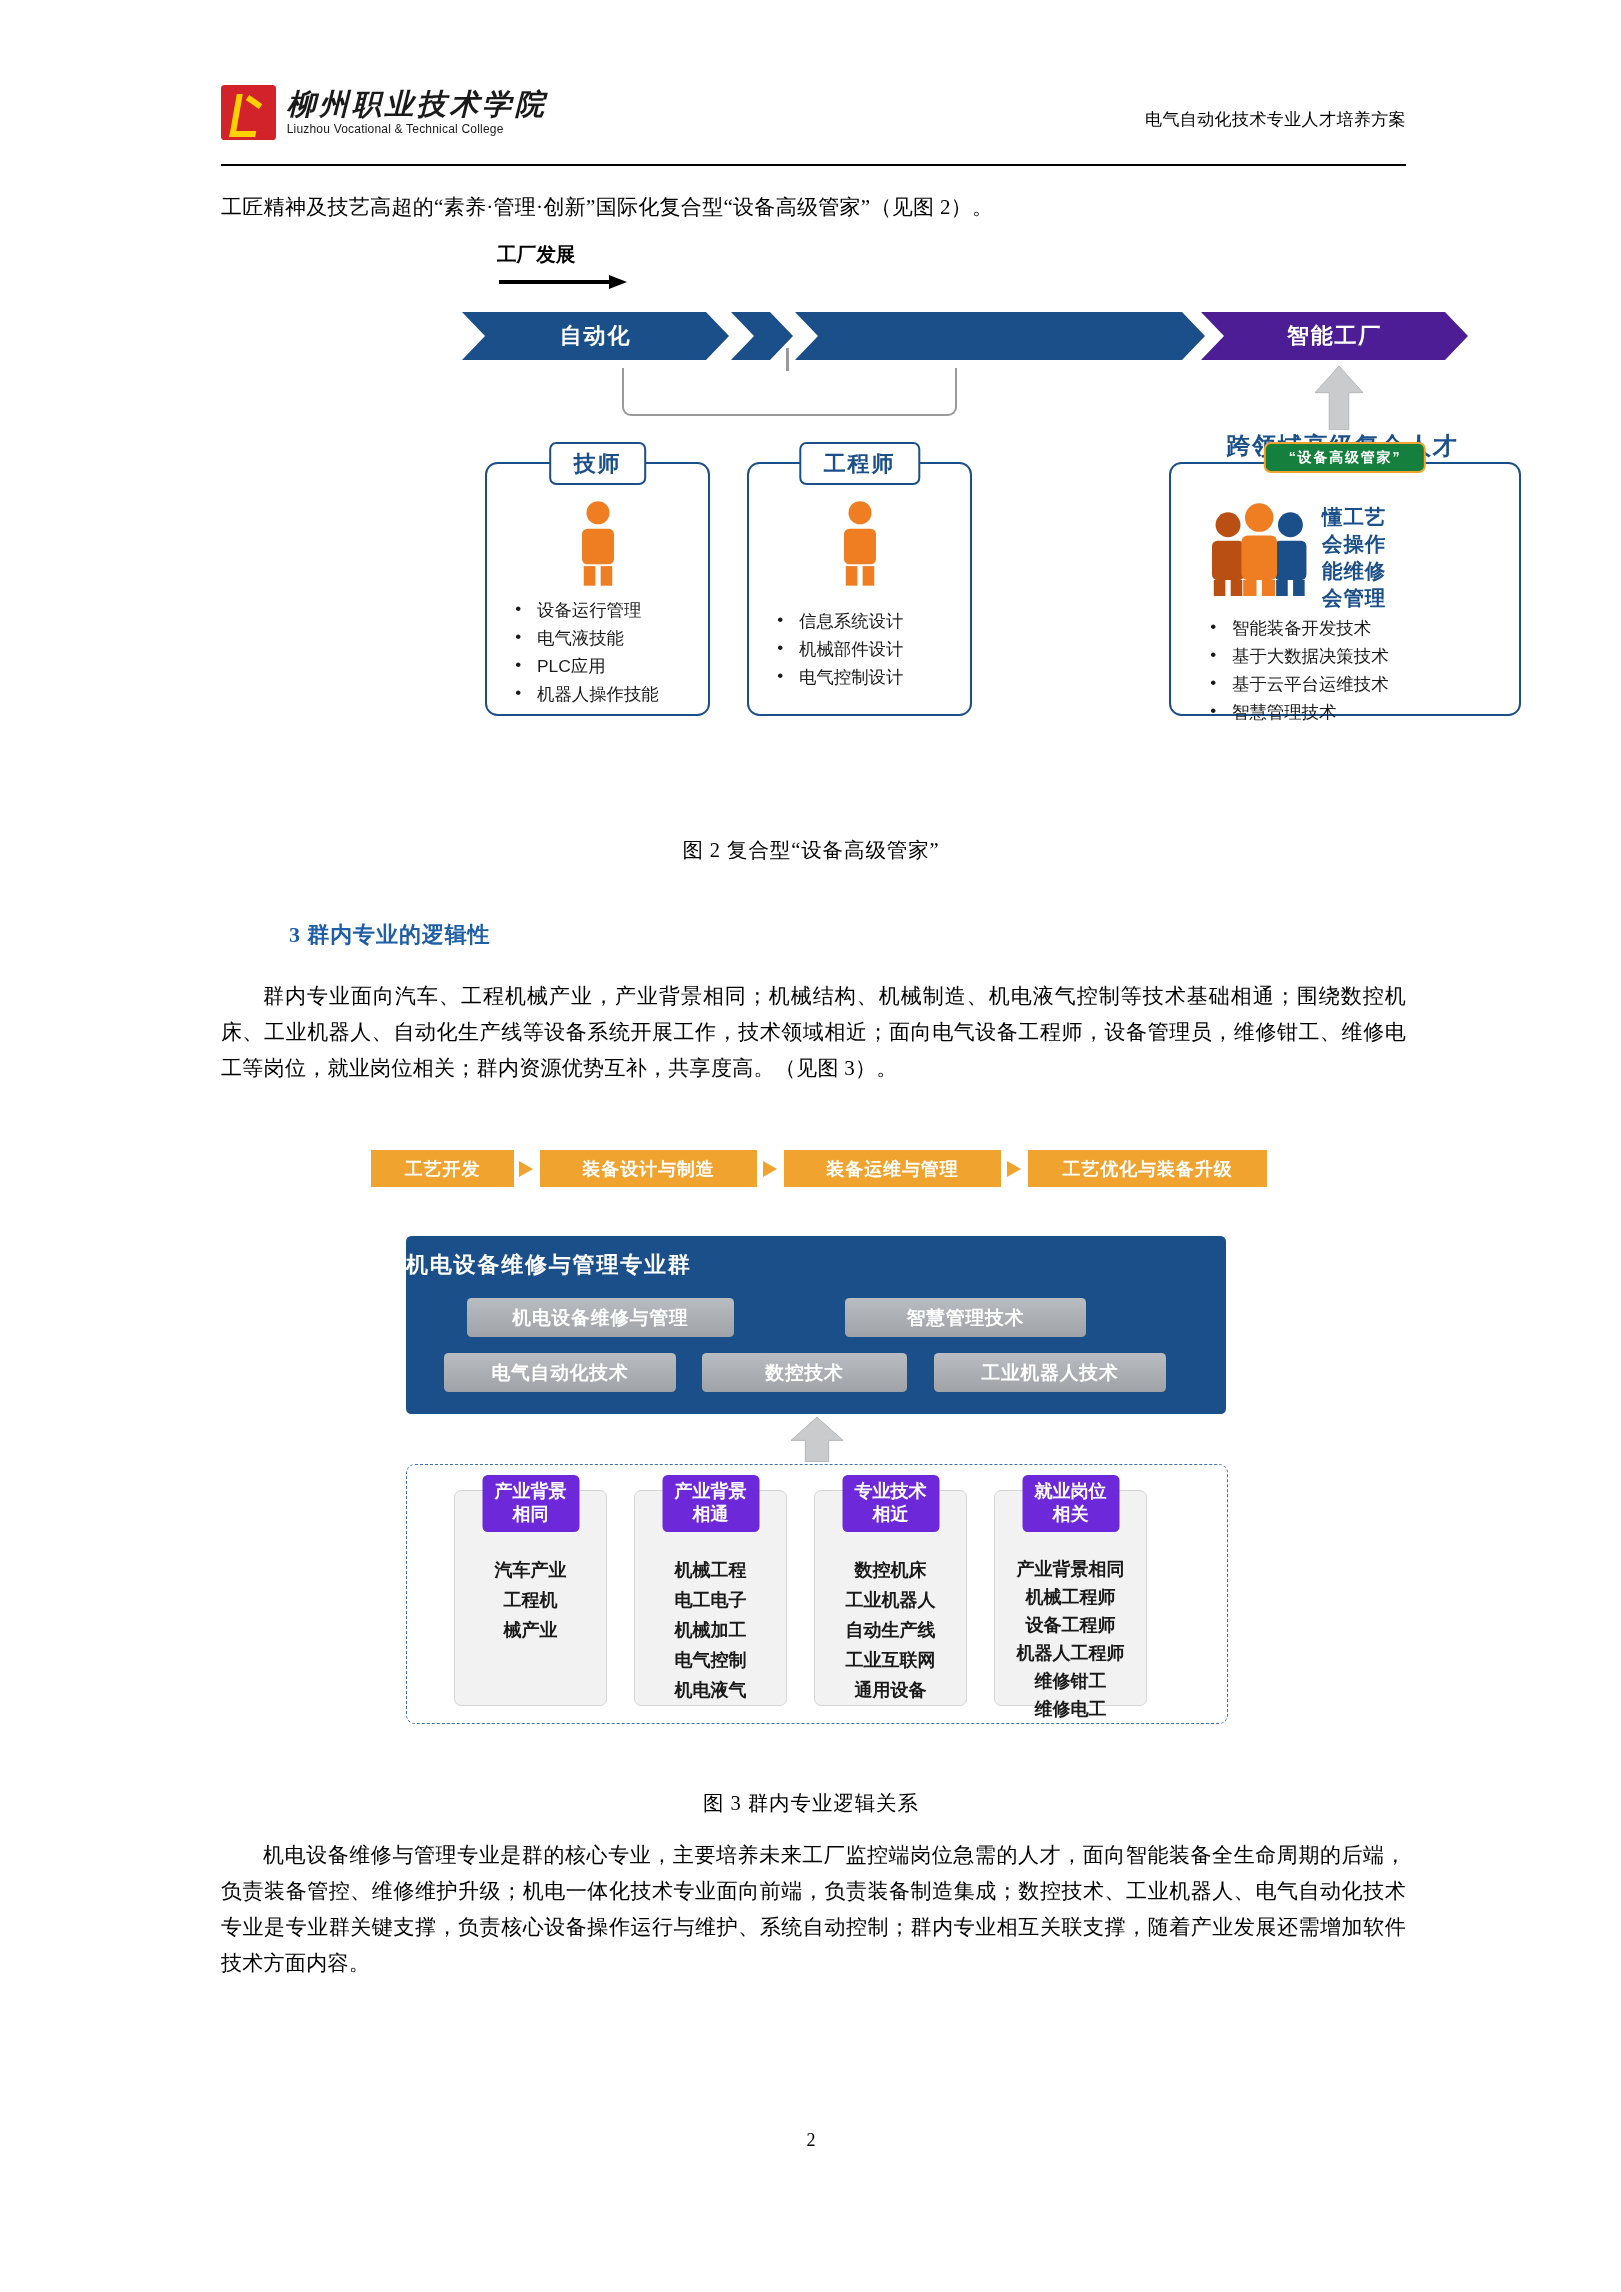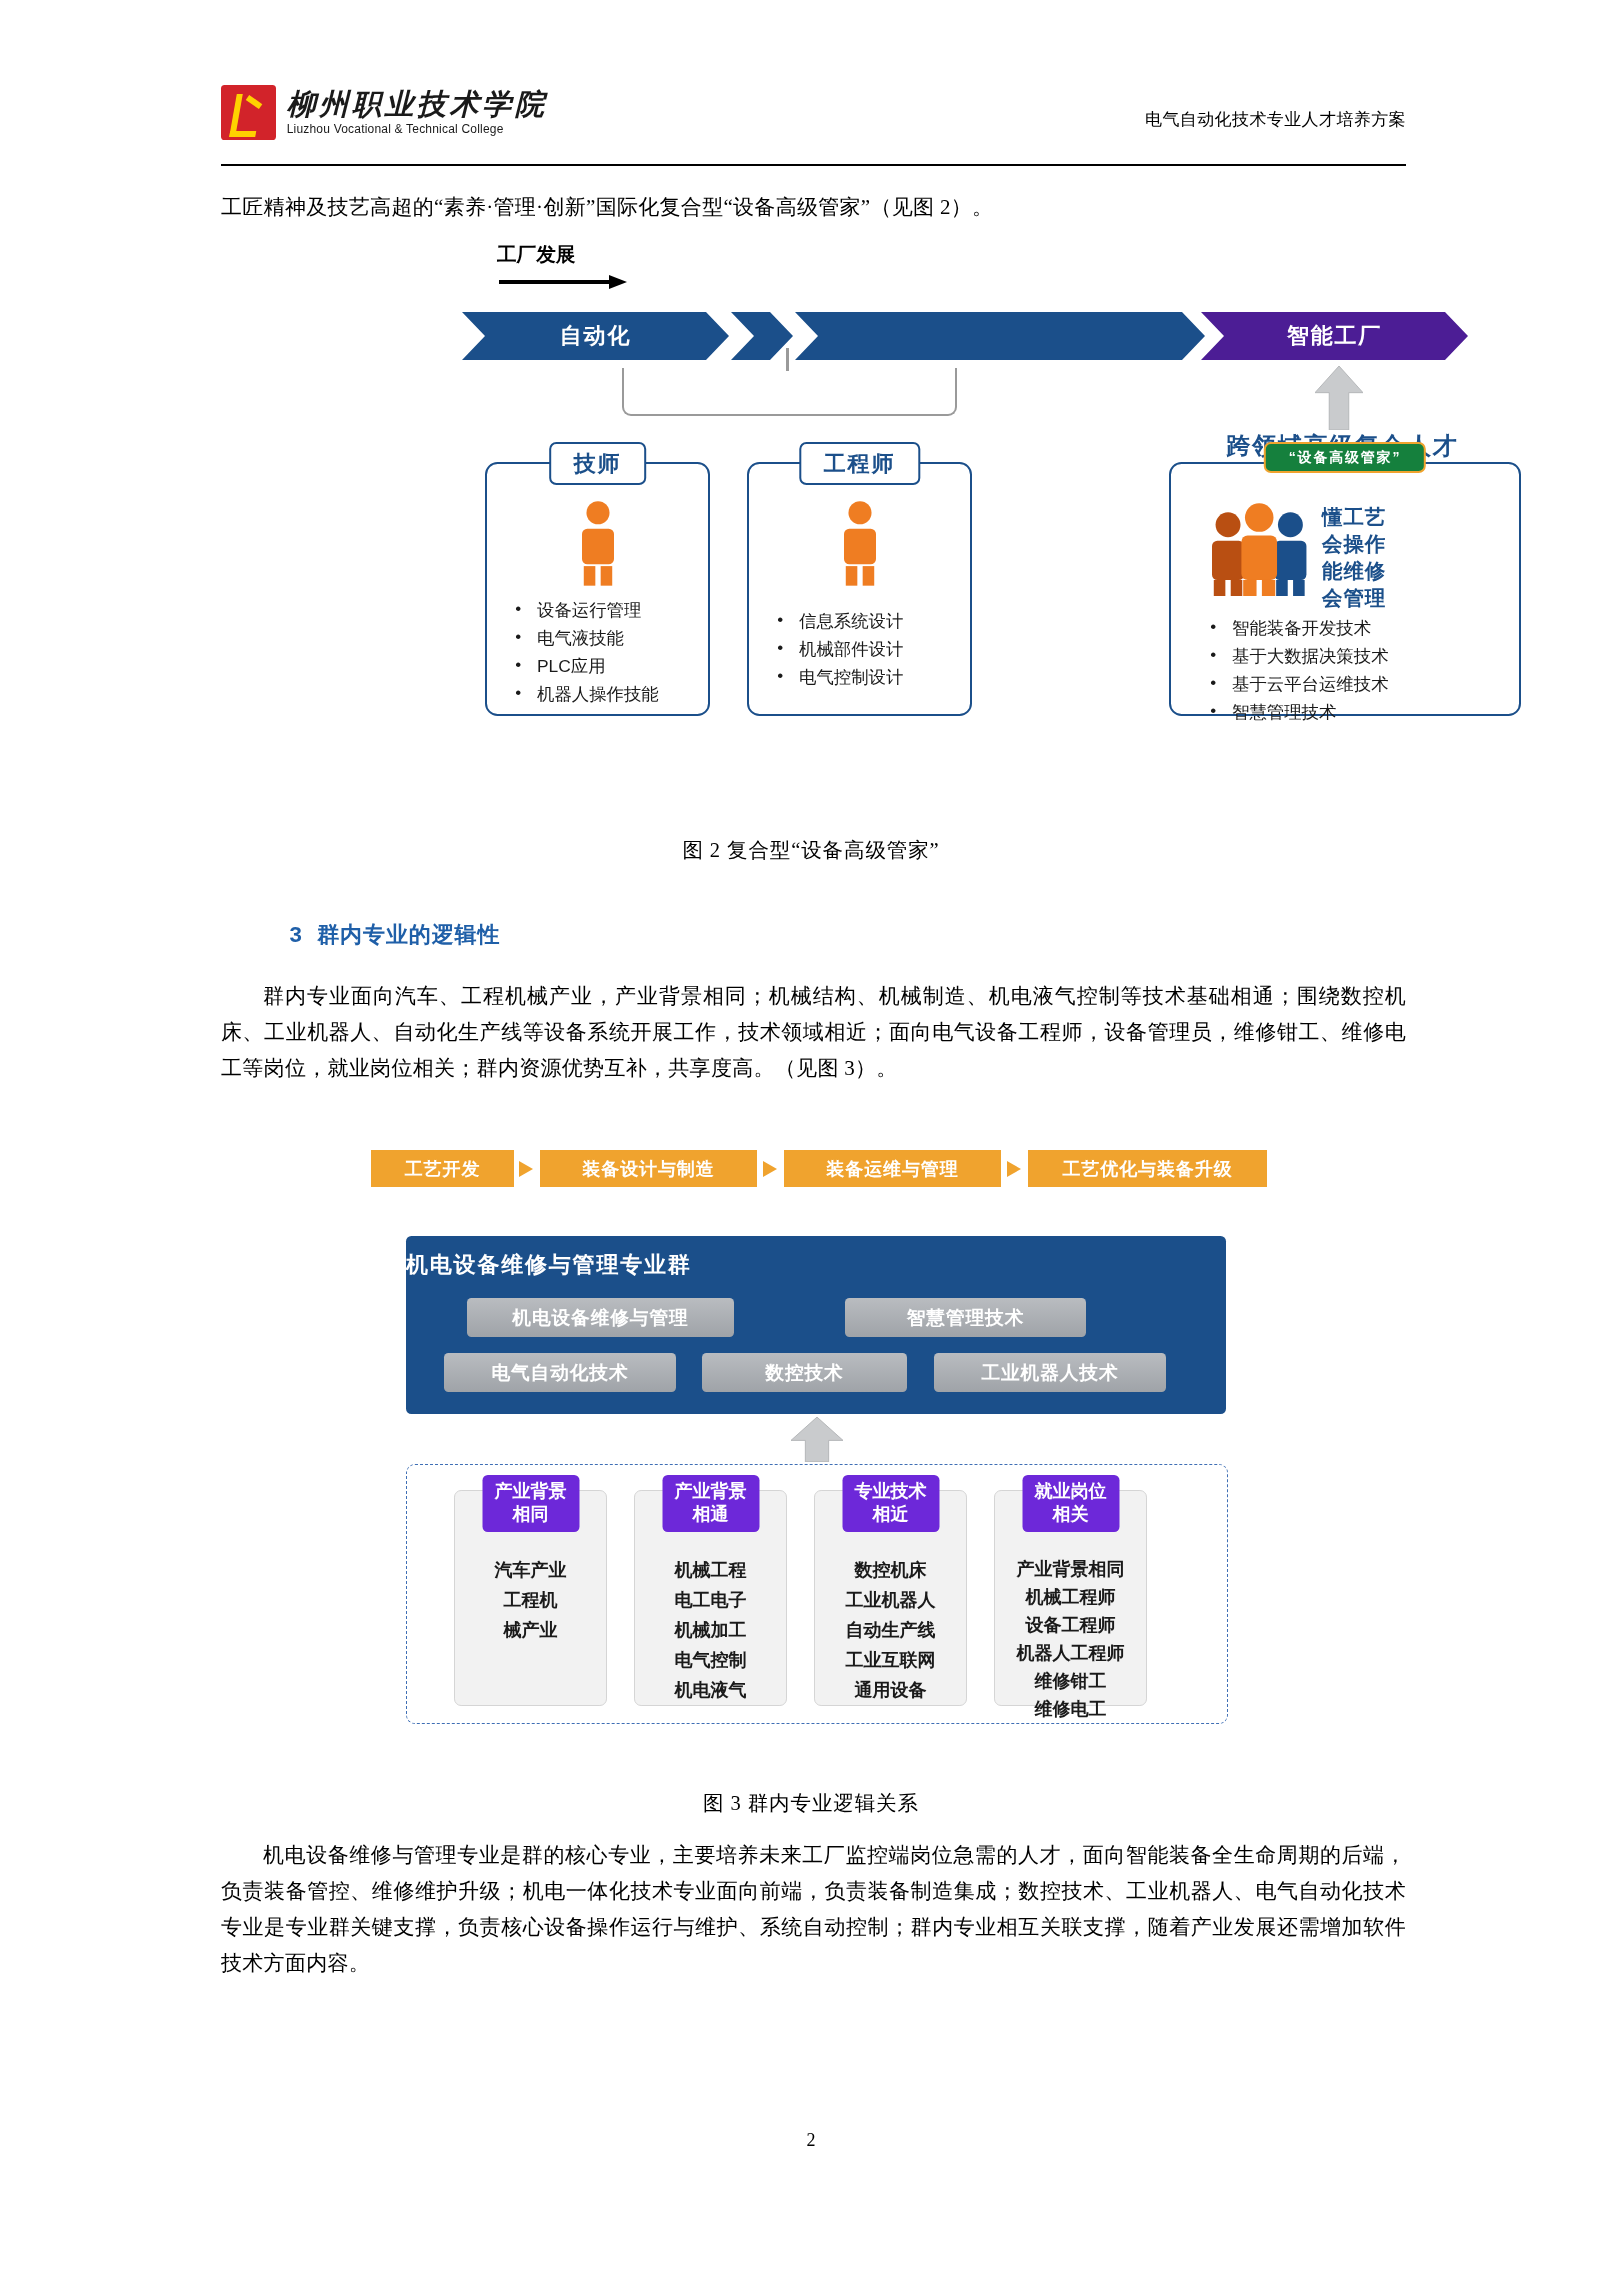--- a/index.html
+++ b/index.html
@@ -101,21 +101,21 @@
     font-size: 21px;
     line-height: 36px;
     color: #000;
     letter-spacing: 0.3px;
     text-align: justify;
   }
   .para.indent { text-indent: 2em; }
 
   h3.section {
     position: absolute;
-    font-family: Liberation Mono, monospace;
+    font-family: Liberation Serif, serif;
     font-size: 22px;
     font-weight: bold;
     color: #1f5fa8;
     margin: 0;
     letter-spacing: 0.9px;
   }
   .figcap {
     position: absolute;
     width: 100%;
     text-align: center;

